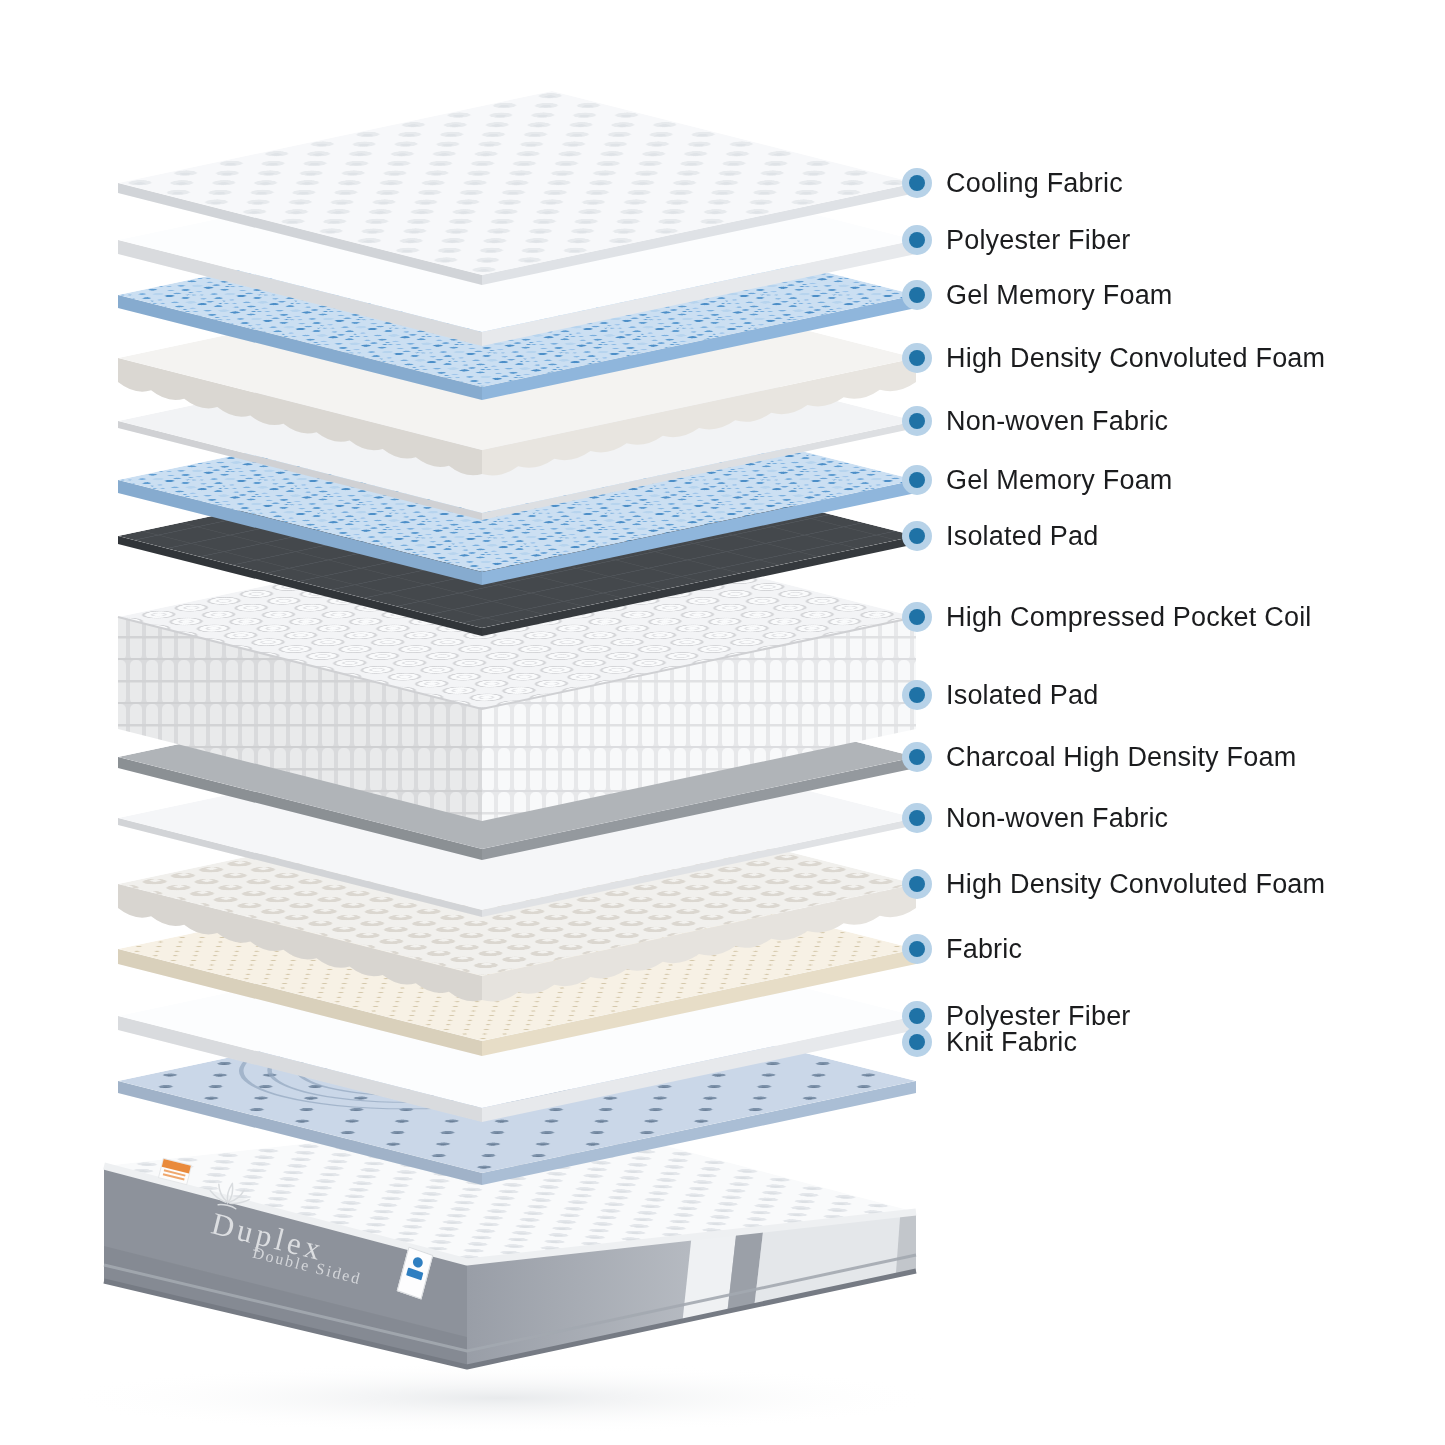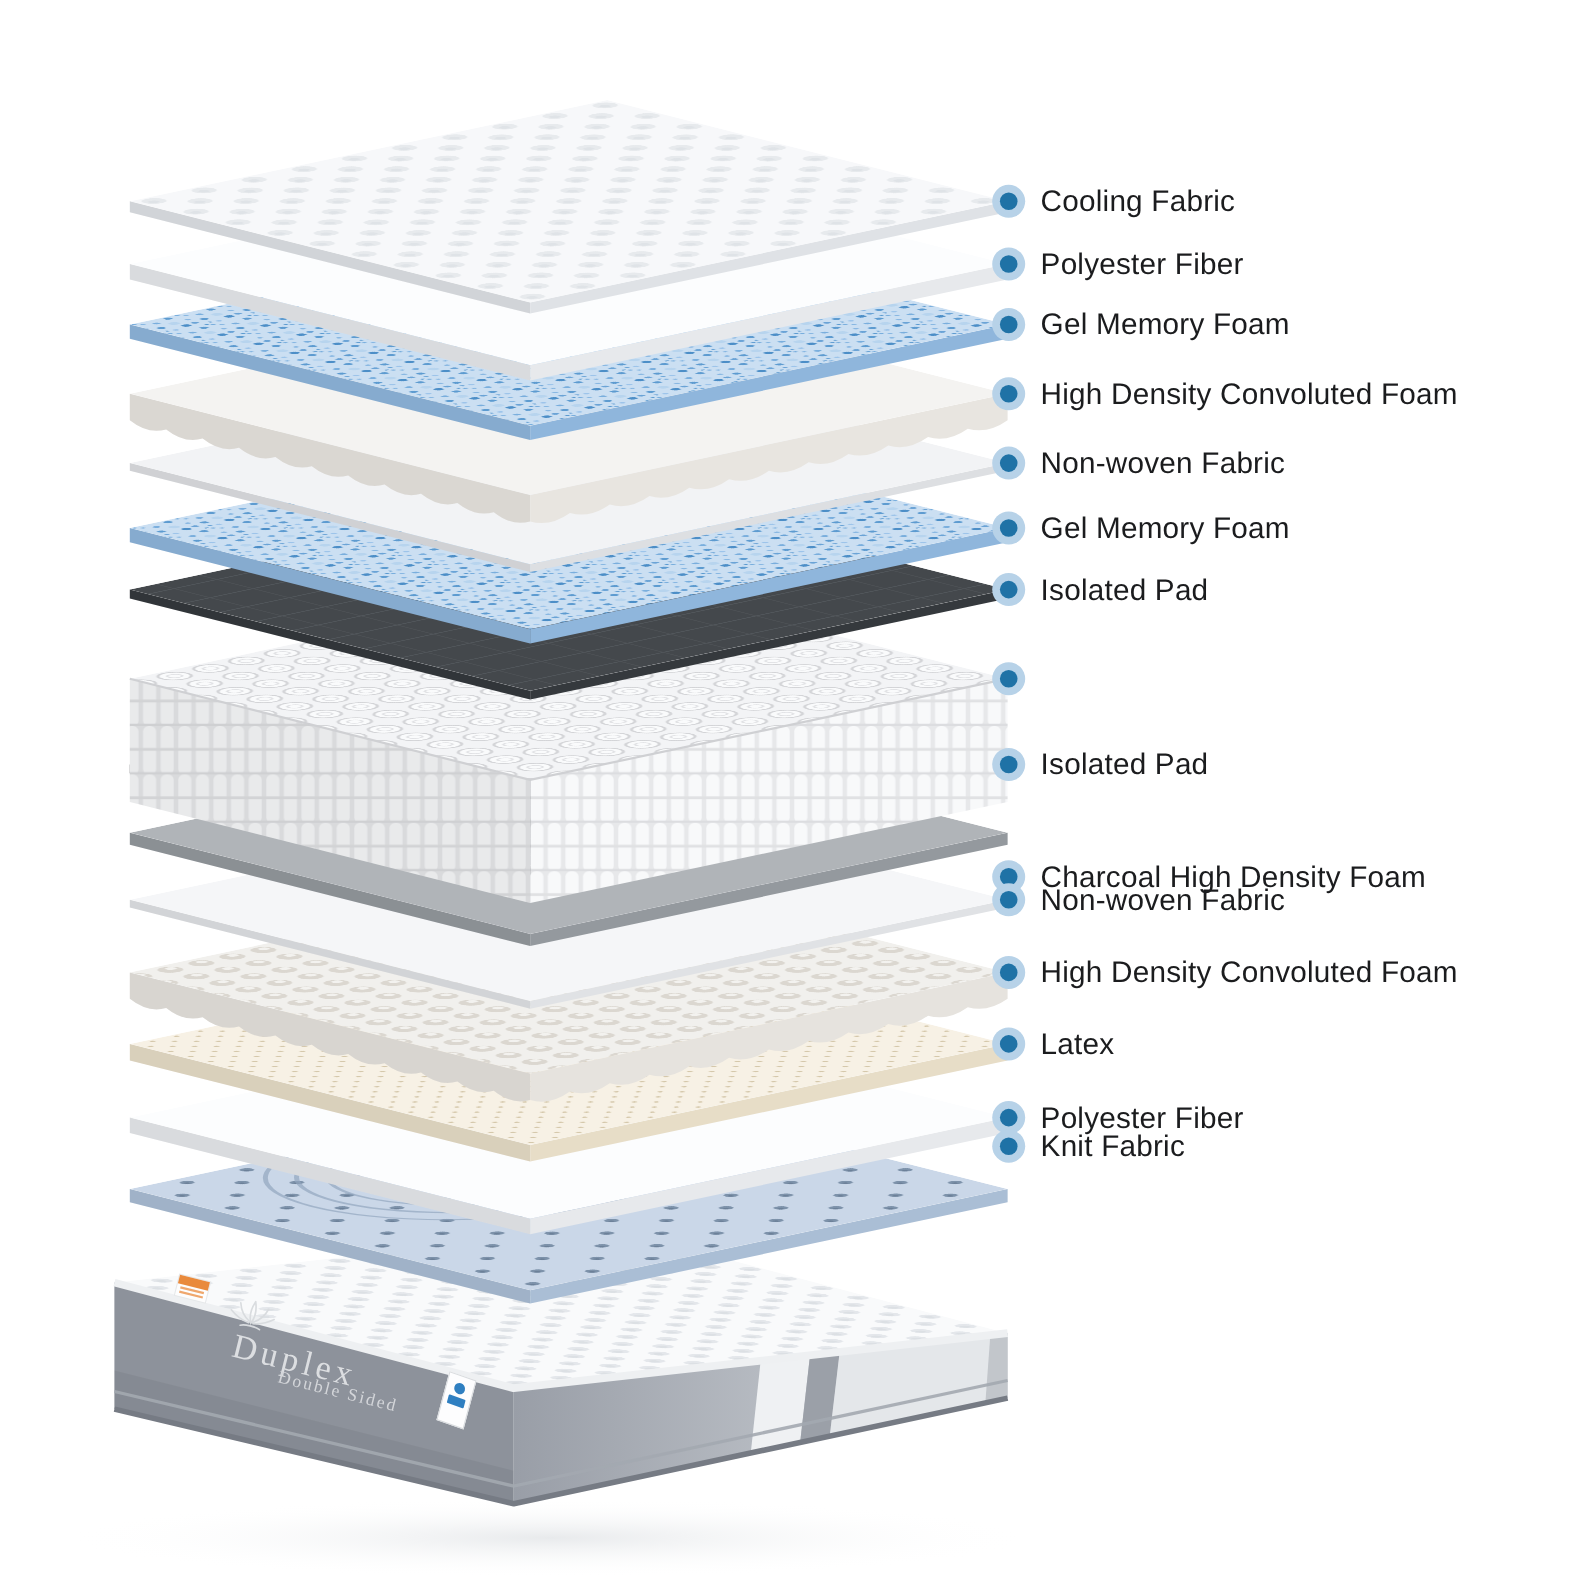--- a/index.html
+++ b/index.html
@@ -304,28 +304,29 @@
       <div class="label-row" style="top: 516px;">
         <span class="bullet" style="background: rgb(183, 210, 232);">
           <span class="bullet-inner" style="background: rgb(31, 114, 166);"></span>
         </span>
         <span class="label-text" style="color: rgb(27, 28, 30);">Isolated Pad</span>
       </div>
       <div class="label-row" style="top: 597px;">
         <span class="bullet" style="background: rgb(183, 210, 232);">
           <span class="bullet-inner" style="background: rgb(31, 114, 166);"></span>
         </span>
+        <span class="label-text" style="color: rgb(27, 28, 30);">High Compressed Pocket Coil</span>
       </div>
       <div class="label-row" style="top: 675px;">
         <span class="bullet" style="background: rgb(183, 210, 232);">
           <span class="bullet-inner" style="background: rgb(31, 114, 166);"></span>
         </span>
         <span class="label-text" style="color: rgb(27, 28, 30);">Isolated Pad</span>
       </div>
-      <div class="label-row" style="top: 777px;">
+      <div class="label-row" style="top: 737px;">
         <span class="bullet" style="background: rgb(183, 210, 232);">
           <span class="bullet-inner" style="background: rgb(31, 114, 166);"></span>
         </span>
         <span class="label-text" style="color: rgb(27, 28, 30);">Charcoal High Density Foam</span>
       </div>
       <div class="label-row" style="top: 798px;">
         <span class="bullet" style="background: rgb(183, 210, 232);">
           <span class="bullet-inner" style="background: rgb(31, 114, 166);"></span>
         </span>
         <span class="label-text" style="color: rgb(27, 28, 30);">Non-woven Fabric</span>
@@ -333,21 +334,21 @@
       <div class="label-row" style="top: 864px;">
         <span class="bullet" style="background: rgb(183, 210, 232);">
           <span class="bullet-inner" style="background: rgb(31, 114, 166);"></span>
         </span>
         <span class="label-text" style="color: rgb(27, 28, 30);">High Density Convoluted Foam</span>
       </div>
       <div class="label-row" style="top: 929px;">
         <span class="bullet" style="background: rgb(183, 210, 232);">
           <span class="bullet-inner" style="background: rgb(31, 114, 166);"></span>
         </span>
-        <span class="label-text" style="color: rgb(27, 28, 30);">Latex</span>
+        <span class="label-text" style="color: rgb(27, 28, 30);">Fabric</span>
       </div>
       <div class="label-row" style="top: 996px;">
         <span class="bullet" style="background: rgb(183, 210, 232);">
           <span class="bullet-inner" style="background: rgb(31, 114, 166);"></span>
         </span>
         <span class="label-text" style="color: rgb(27, 28, 30);">Polyester Fiber</span>
       </div>
       <div class="label-row" style="top: 1022px;">
         <span class="bullet" style="background: rgb(183, 210, 232);">
           <span class="bullet-inner" style="background: rgb(31, 114, 166);"></span>

